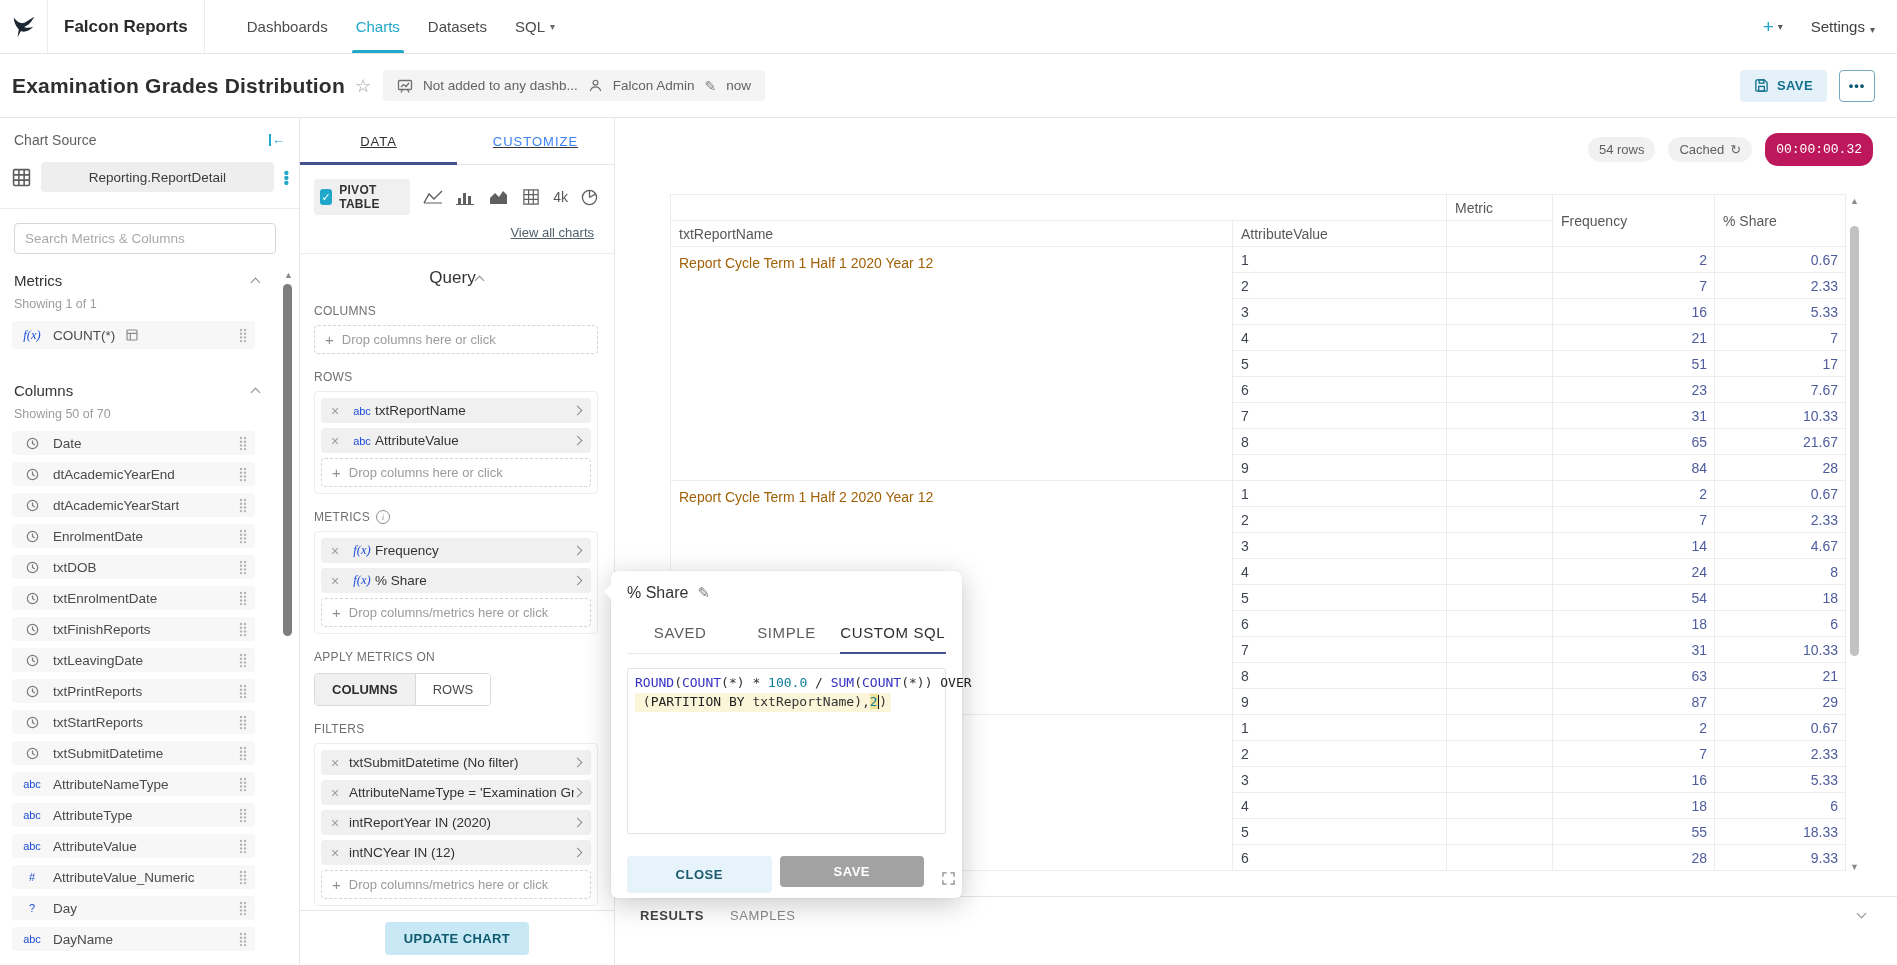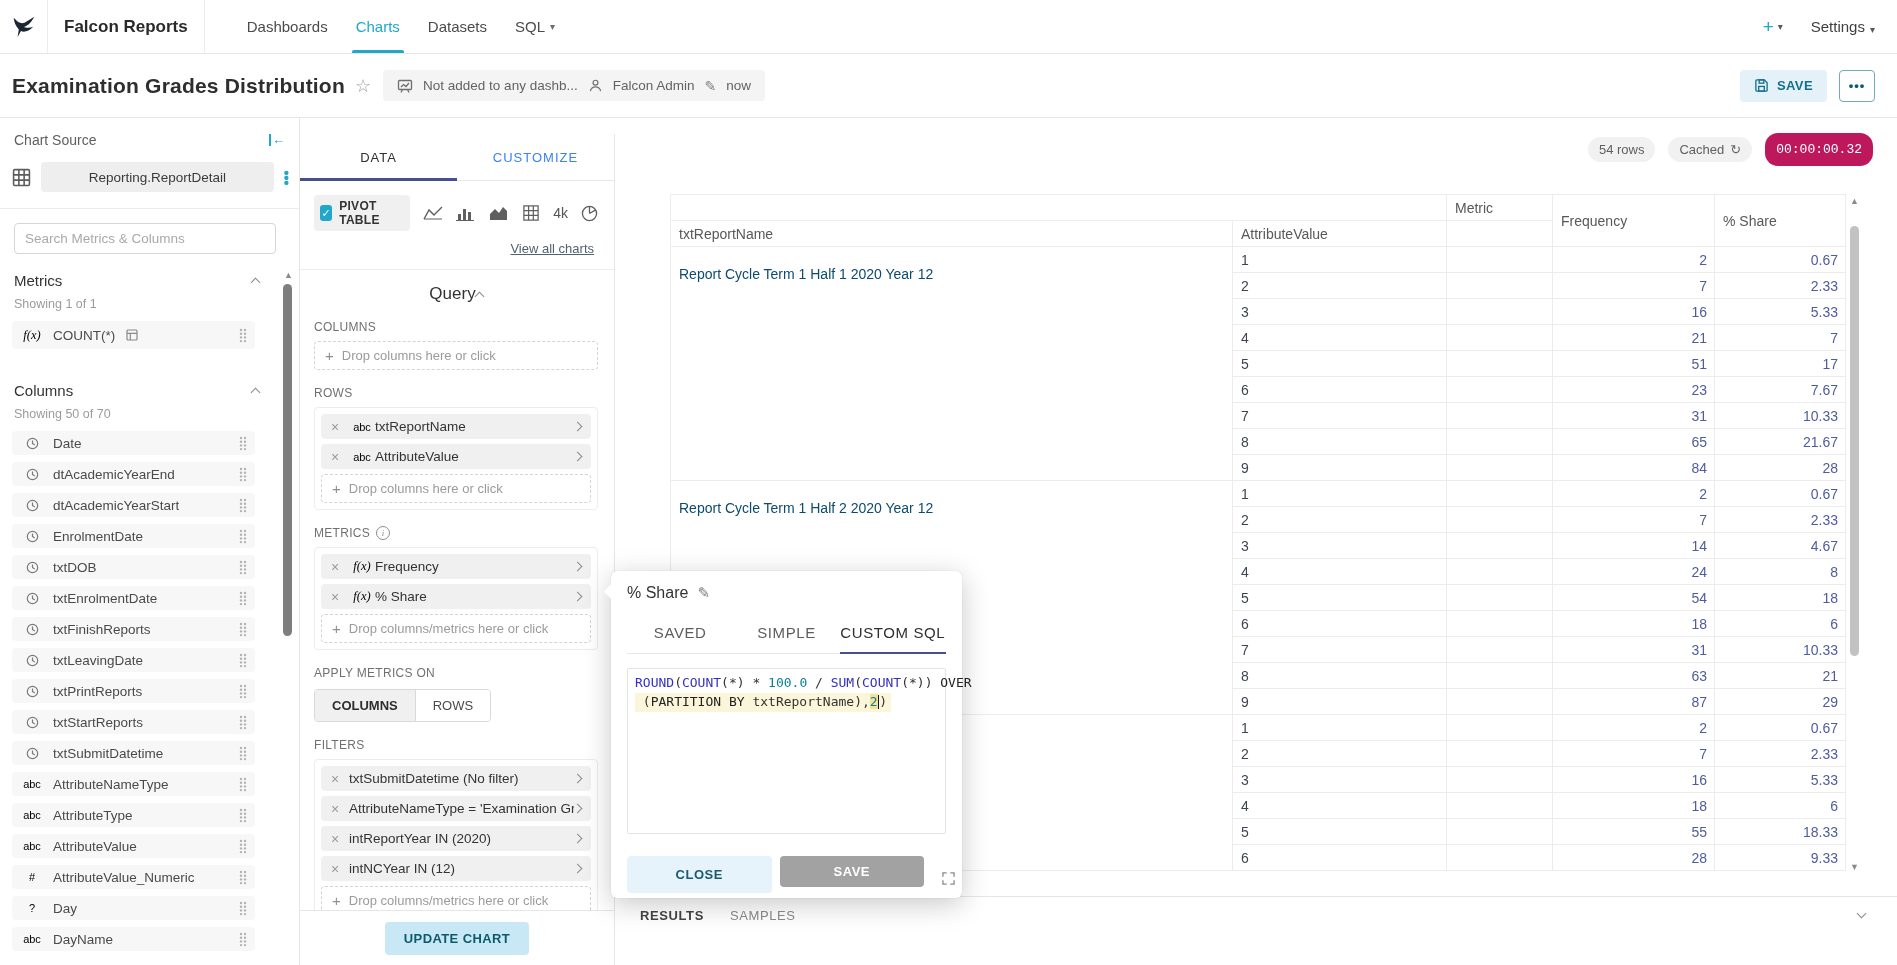--- a/index.html
+++ b/index.html
@@ -48,31 +48,31 @@
   .vdots { color:#20a7c9; font-weight:700; font-size:15px; letter-spacing:0; line-height:5px; text-align:center; cursor:pointer; }
   .side-divider { border-top:1px solid #ececec; margin-top:16px; }
   .search-box { margin:14px 16px 0 14px; height:31px; border:1px solid #d6d6d6; border-radius:4px; width:262px; padding:0 10px; font-family:inherit; font-size:13.5px; color:#333; }
   .search-box::placeholder { color:#a9a9a9; }
   .sec-head { display:flex; align-items:center; justify-content:space-between; padding:18px 40px 0 14px; }
   .sec-head .t { font-size:15px; color:#333; }
   .count-label { padding:8px 14px 0; font-size:12.5px; color:#9c9c9c; }
   .side-list { padding:10px 0 0; }
   .side-pill { display:flex; align-items:center; gap:9px; background:#f7f7f7; border-radius:4px; height:24px; margin:0 44px 7px 12px; padding:0 8px; font-size:13.5px; color:#4a4a4a; cursor:grab; }
   .side-pill.metric { height:28px; margin-right:44px; }
-  .type-ic { width:24px; display:flex; justify-content:center; align-items:center; color:#000000; font-size:11px; flex:none; }
+  .type-ic { width:24px; display:flex; justify-content:center; align-items:center; color:#1d4ed8; font-size:11px; flex:none; }
   .type-ic.fx { font-style:italic; font-family:"Liberation Serif", serif; font-size:12.5px; }
   .side-pill-label { white-space:nowrap; overflow:hidden; }
   .badge-ic { color:#8a8a8a; display:flex; margin-left:2px; }
   .drag { margin-left:auto; flex:none; }
   .side-scroll { position:absolute; right:5px; top:152px; width:11px; bottom:4px; }
   .side-scroll .arr-up { color:#8a8a8a; font-size:9px; text-align:center; cursor:pointer; }
   .side-scroll .thumb { margin-top:4px; width:9px; height:352px; background:#7e7e7e; border-radius:5px; cursor:pointer; }
 
   
-  .panel { position:absolute; left:300px; top:16px; bottom:0; width:315px; border-right:1px solid #e6e6e6; background:#fff; }
+  .panel { position:absolute; left:300px; top:0; bottom:0; width:315px; border-right:1px solid #e6e6e6; background:#fff;text-decoration:underline; }
   .panel-tabs { display:flex; height:47px; border-bottom:1px solid #e6e6e6; }
   .panel-tab { flex:1; display:flex; align-items:center; justify-content:center; font-size:13px; letter-spacing:1px; color:#3b82f6; cursor:pointer; position:relative; }
   .panel-tab.active { color:#2f2f2f; }
   .panel-tab.active::after { content:""; position:absolute; left:0; right:0; bottom:-1px; height:3px; background:#44518e; }
   .panel-content { position:absolute; top:47px; bottom:55px; left:0; right:0; overflow:hidden; padding:14px 16px 0 14px; }
   .viz-row { display:flex; align-items:center; gap:13px; }
   .viz-selected { display:flex; align-items:center; gap:7px; background:#f0f0f0; border-radius:4px; padding:4px 9px 4px 6px; cursor:pointer; }
   .checkbox { width:16px; height:16px; background:#20a7c9; border-radius:3px; color:#fff; font-size:11px; display:flex; align-items:center; justify-content:center; }
   .viz-selected .lbl { font-size:12px; font-weight:700; color:#333; letter-spacing:.3px; }
   .viz-ic { display:flex; color:#5f5f5f; cursor:pointer; }
@@ -103,21 +103,21 @@
 
   
   .main { position:absolute; left:615px; top:0; right:0; bottom:0; background:#fff; }
   .stats-row { position:absolute; top:15px; right:24px; display:flex; align-items:center; gap:13px; }
   .stat-pill { background:#f1f1f1; border-radius:13px; padding:5px 11px; font-size:13px; color:#5f5f5f; display:flex; align-items:center; gap:6px; }
   .stat-pill .refresh { font-size:13px; color:#6a6a6a; }
   .duration-pill { background:#be185d; color:#fff; border-radius:13px; padding:9px 11px; font-size:13px; font-family:Liberation Mono, monospace; }
   .pivot-wrap { position:absolute; left:55px; top:76px; }
   .pivot { border-collapse:collapse; font-size:14px; table-layout:fixed; }
   .pivot th, .pivot td { border:1px solid #ececec; height:26px; padding:2px 8px; font-weight:400; text-align:left; color:#585858; overflow:hidden; white-space:nowrap; }
-  .pivot td.rname { vertical-align:top; padding-top:19px; color:#0c4a6e; }
+  .pivot td.rname { vertical-align:top; padding-top:8px; color:#a16207; }
   .pivot td.attr { color:#3f4550; }
   .pivot td.num { text-align:right; color:#4e5c9e; padding-right:7px; }
   .vscroll { position:absolute; right:37px; top:78px; width:11px; height:676px; }
   .vscroll .arr { color:#8a8a8a; font-size:9px; text-align:center; cursor:pointer; }
   .vscroll .thumb { position:absolute; top:30px; left:1px; width:9px; height:430px; background:#c2c2c2; border-radius:5px; cursor:pointer; }
   .vscroll .arr.bottom { position:absolute; bottom:0; left:0; right:0; }
   .results-divider { position:absolute; left:0; right:0; top:778px; border-top:1px solid #e6e6e6; }
   .results-tabs { position:absolute; left:25px; top:790px; display:flex; gap:26px; }
   .rtab { font-size:13px; letter-spacing:.6px; color:#8a8a8a; cursor:pointer; }
   .rtab.active { color:#454545; font-weight:700; }

